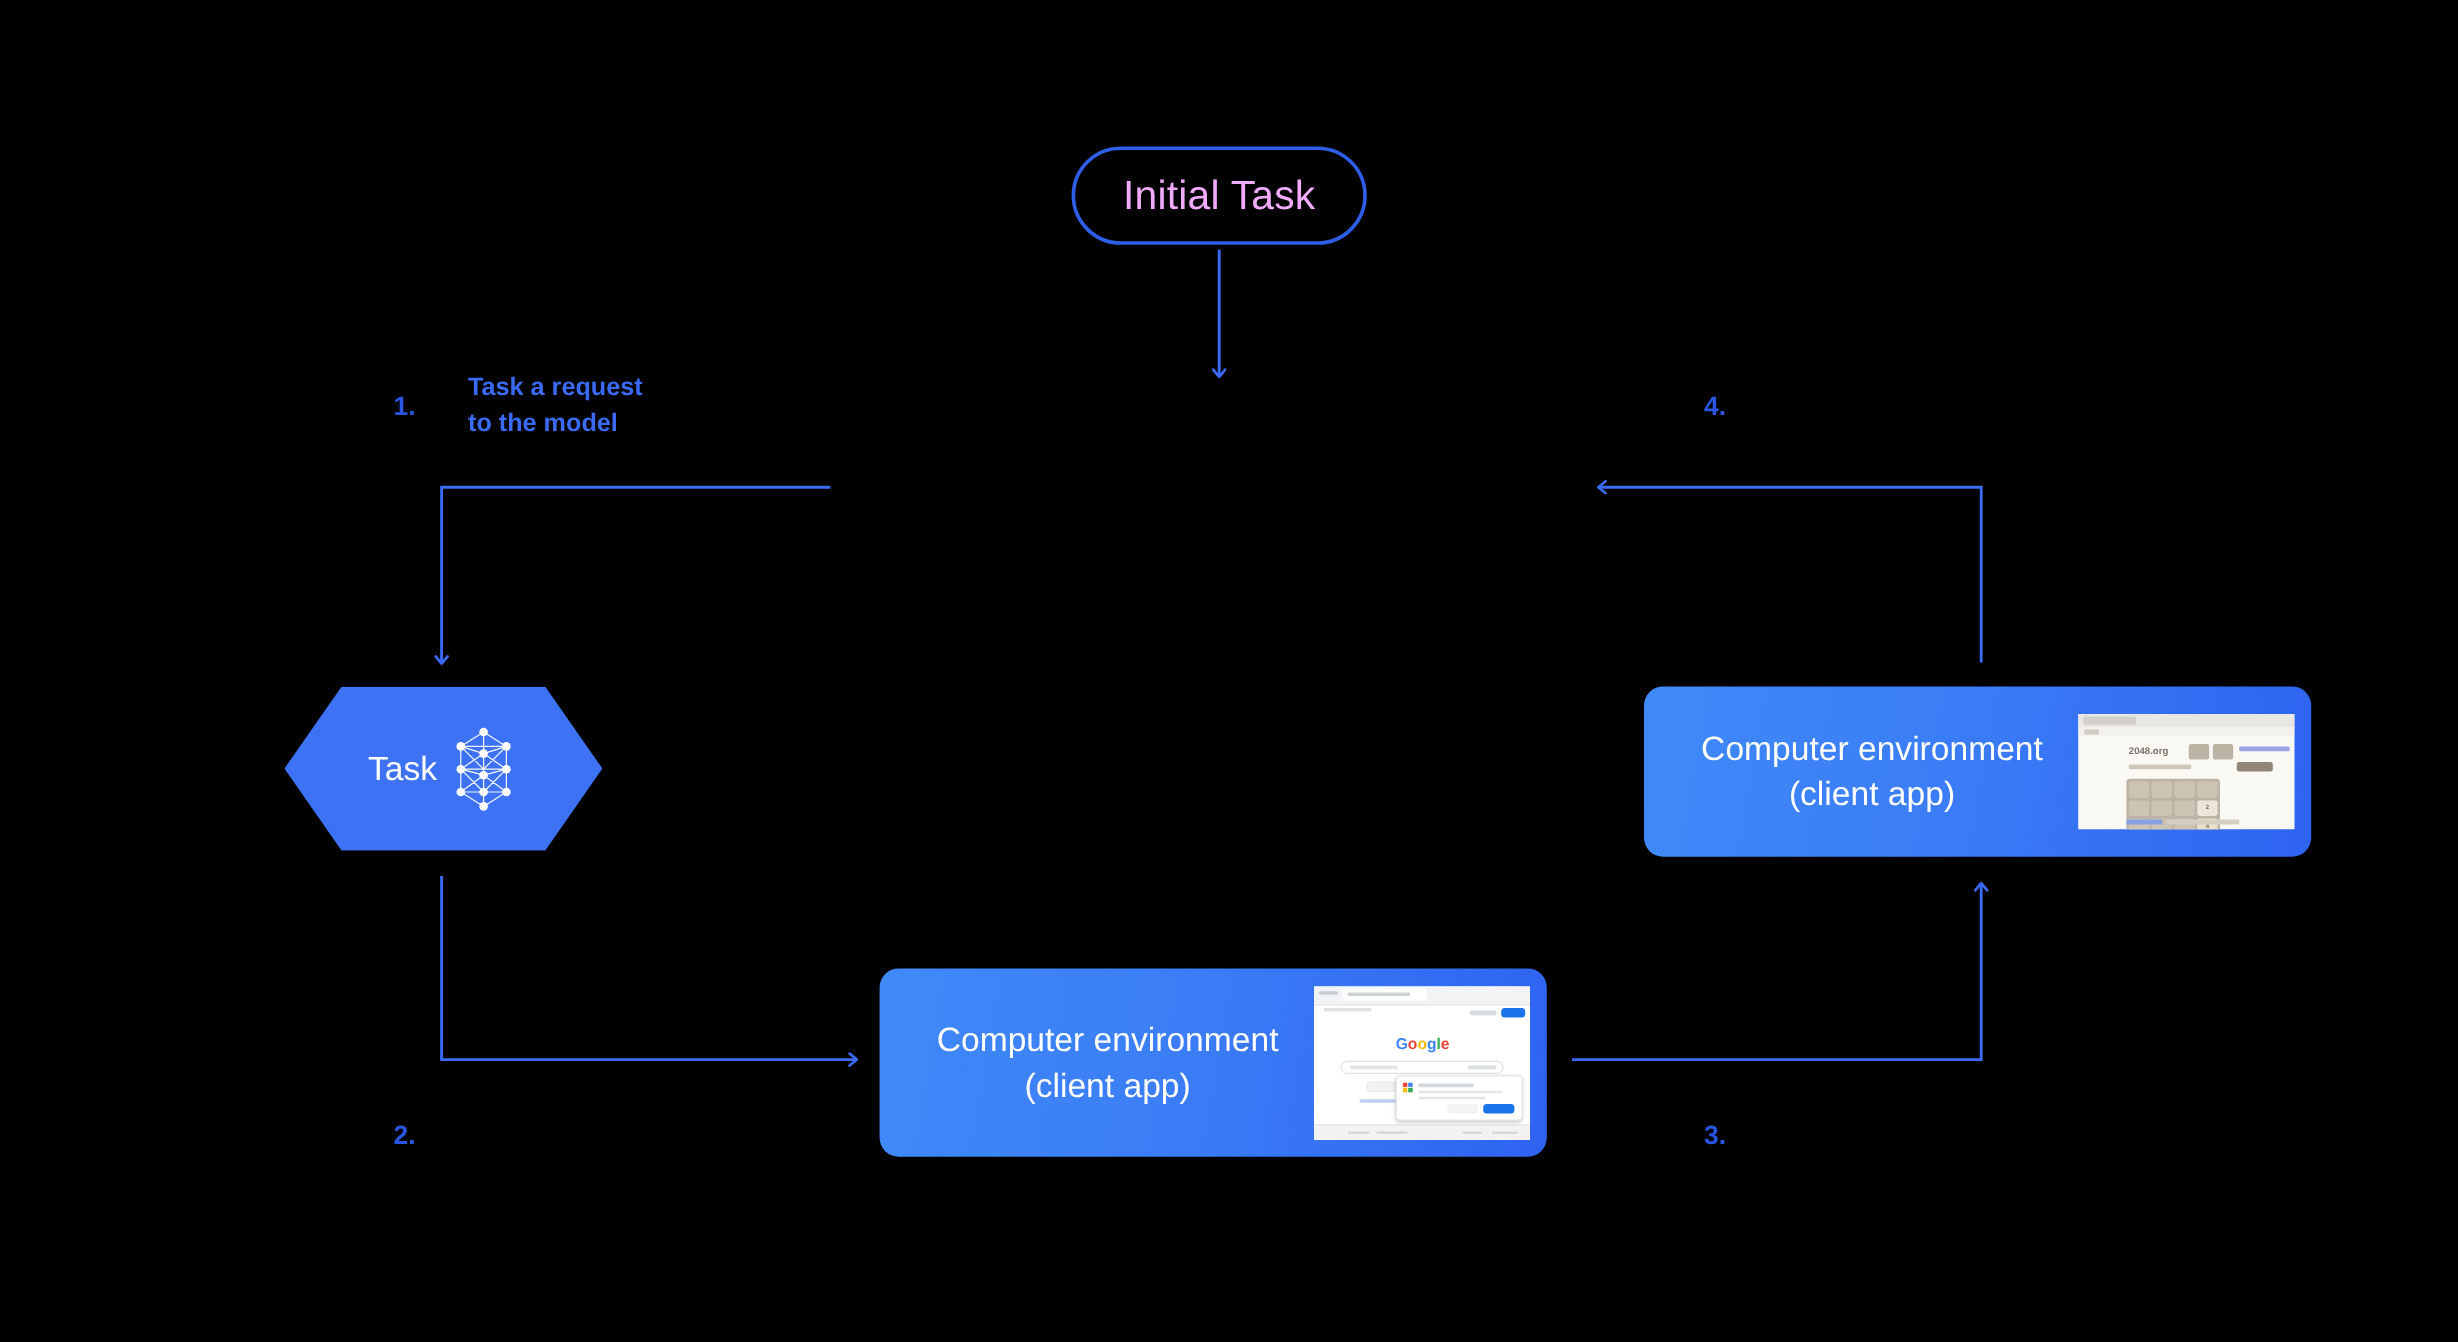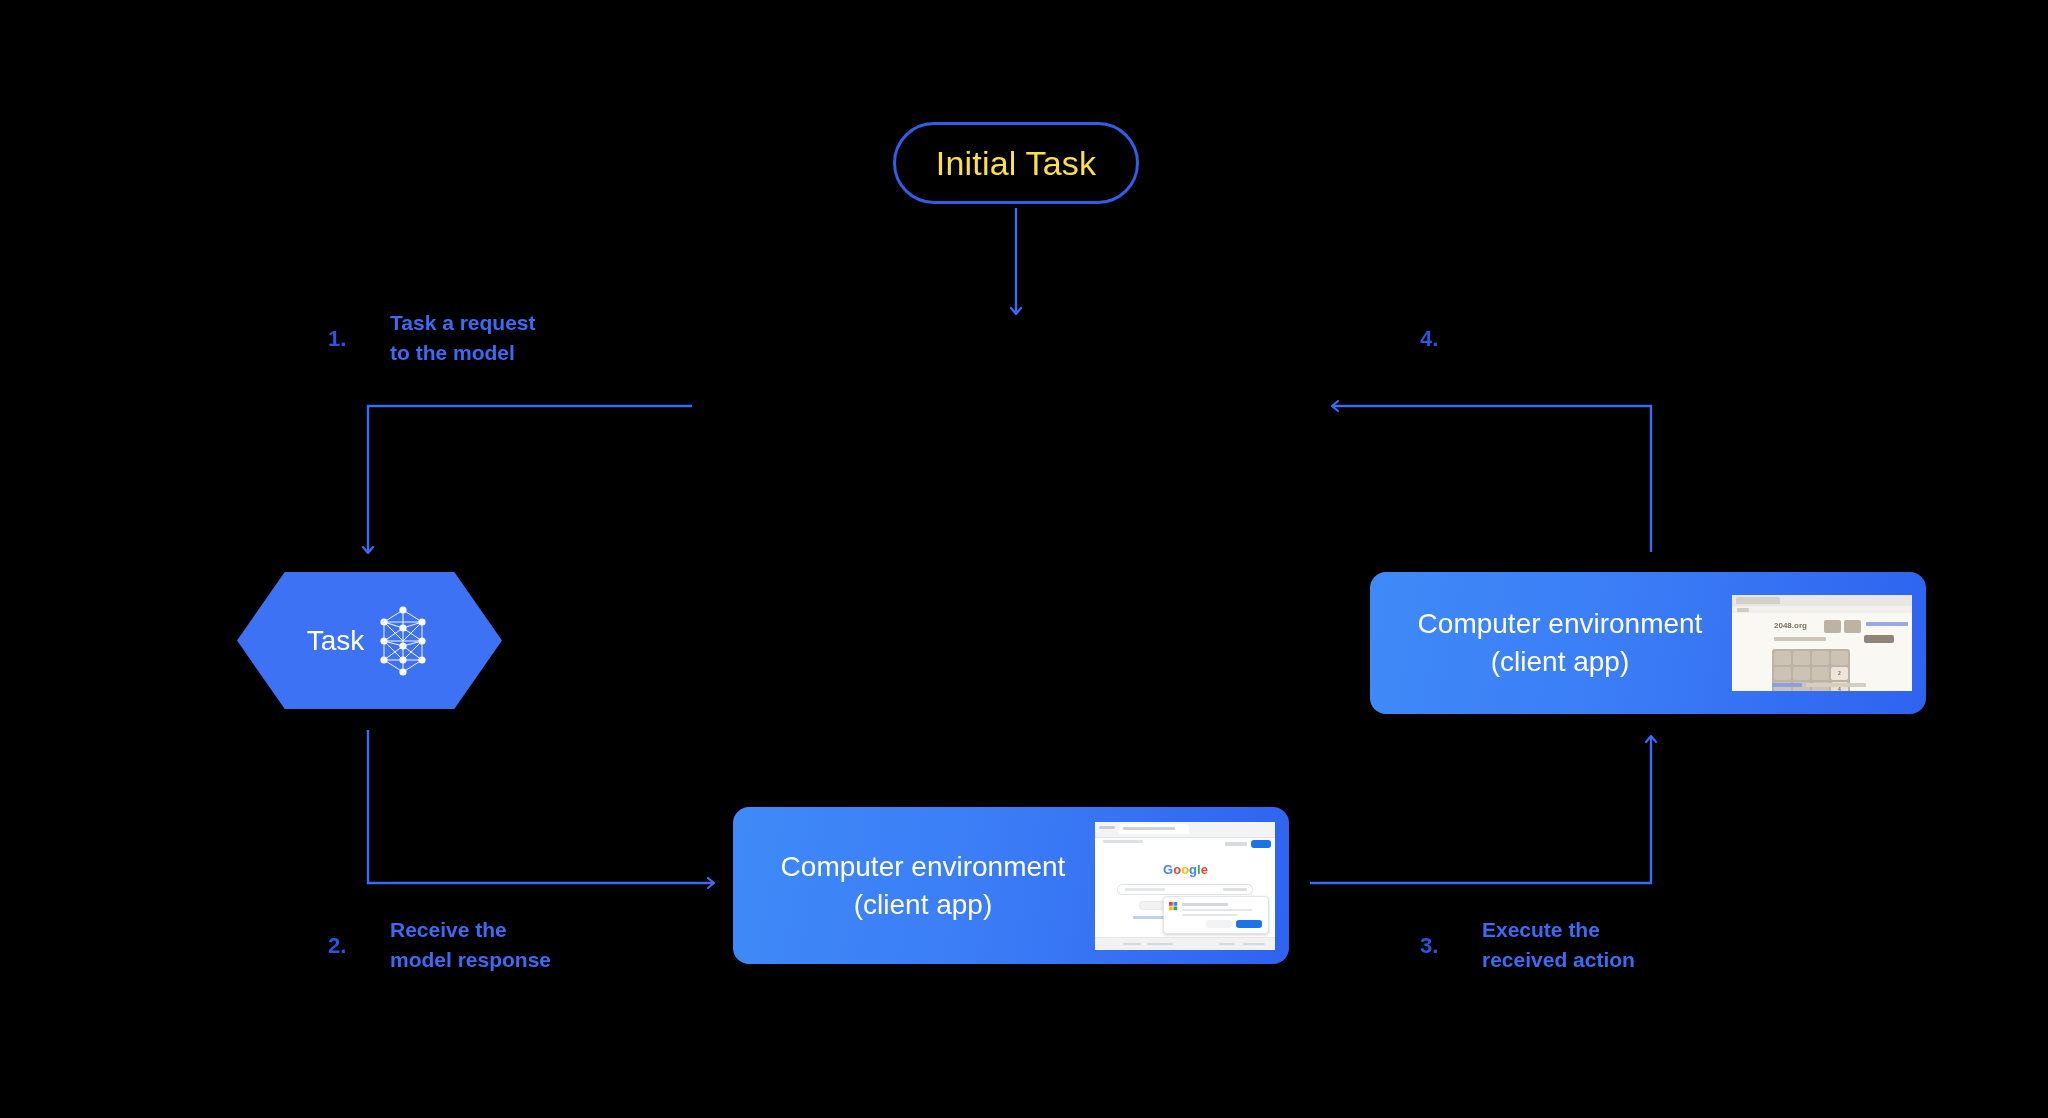--- a/index.html
+++ b/index.html
@@ -17,21 +17,21 @@
   #wires { position: absolute; inset: 0; width: 2048px; height: 1118px; pointer-events: none; }
 
   
   .pill {
     position: absolute;
     left: 893px; top: 122px;
     width: 246px; height: 82px;
     border: 3px solid #2f5fe8;
     border-radius: 41px;
     display: flex; align-items: center; justify-content: center;
-    color: #fde047;
+    color: #f0abfc;
     font-size: 34px;
     letter-spacing: .2px;
     background: transparent;
   }
 
   
   .para-wrap {
     position: absolute;
     left: 706px; top: 330px;
     width: 614px; height: 150px;
@@ -328,22 +328,18 @@
   <div class="step step-1">
     <div class="step-num">1.</div>
     <div class="step-text">Task a request
 to the model</div>
   </div>
   <div class="step step-4">
     <div class="step-num">4.</div>
   </div>
   <div class="step step-2">
     <div class="step-num">2.</div>
-    <div class="step-text">Receive the
-model response</div>
   </div>
   <div class="step step-3">
     <div class="step-num">3.</div>
-    <div class="step-text">Execute the
-received action</div>
   </div>
 
 </div>
 
 </body></html>

